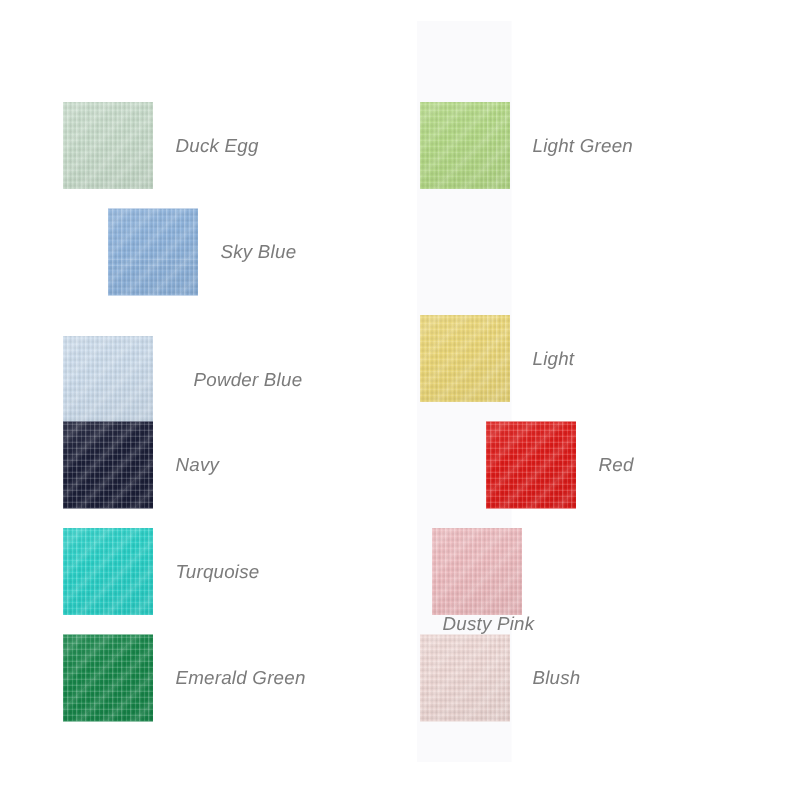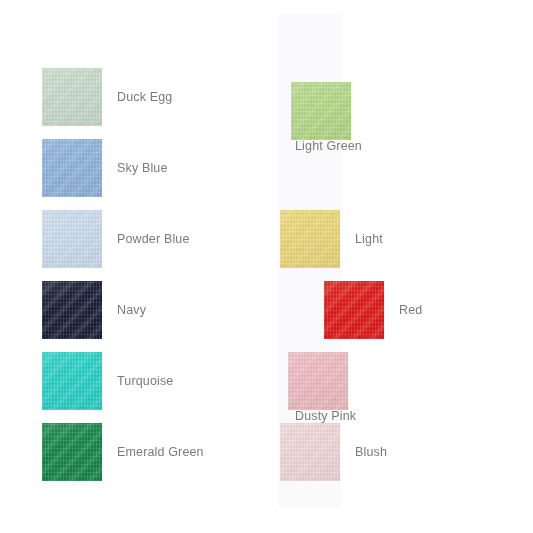--- a/index.html
+++ b/index.html
@@ -13,20 +13,21 @@
     background: #ffffff;
     font-family: "Liberation Sans", sans-serif;
     overflow: hidden;
   }
 
   #swatch-chart {
     position: relative;
     width: 466px;
     height: 533px;
     background: #ffffff;
+    font-style: italic;
   }
 
   
   .column-panel {
     position: absolute;
     left: 278px;
     top: 14px;
     width: 63px;
     height: 494px;
     background: #fafafc;
@@ -108,44 +109,44 @@
 
 <div id="swatch-chart">
 
   <div class="column-panel"></div>
 
   <div class="swatch-column left">
       <div class="swatch-row" style="top: 68px;">
         <div class="swatch-chip" title="#c8dccb" style="background-color: rgb(200, 220, 203);"></div>
         <span class="swatch-label">Duck Egg</span>
       </div>
-      <div class="swatch-row" style="top: 139px;">
+      <div class="swatch-row" style="top: 139px; margin-left: 30px;">
         <div class="swatch-chip" title="#8fb4dd" style="background-color: rgb(143, 180, 221);"></div>
         <span class="swatch-label">Sky Blue</span>
       </div>
-      <div class="swatch-row" style="top: 210px;">
+      <div class="swatch-row" style="top: 224px; gap: 12px;">
         <div class="swatch-chip" title="#ccdcec" style="background-color: rgb(204, 220, 236);"></div>
         <span class="swatch-label">Powder Blue</span>
       </div>
       <div class="swatch-row" style="top: 281px;">
         <div class="swatch-chip" title="#1b1f38" style="background-color: rgb(27, 31, 56);"></div>
         <span class="swatch-label">Navy</span>
       </div>
       <div class="swatch-row" style="top: 352px;">
         <div class="swatch-chip" title="#2bd1c8" style="background-color: rgb(43, 209, 200);"></div>
         <span class="swatch-label">Turquoise</span>
       </div>
       <div class="swatch-row" style="top: 423px; text-align: center;">
         <div class="swatch-chip" title="#17874a" style="background-color: rgb(23, 135, 74);"></div>
         <span class="swatch-label">Emerald Green</span>
       </div>
     </div>
 
   <div class="swatch-column right">
-      <div class="swatch-row" style="top: 82px; flex-direction: column;">
+      <div class="swatch-row" style="top: 68px;">
         <div class="swatch-chip" title="#b5da88" style="background-color: rgb(181, 218, 136);"></div>
         <span class="swatch-label">Light Green</span>
       </div>
       <div class="swatch-row" style="top: 210px;">
         <div class="swatch-chip" title="#ecd87a" style="background-color: rgb(236, 216, 122);"></div>
         <span class="swatch-label">Light</span>
       </div>
       <div class="swatch-row" style="top: 281px; padding-left: 44px;">
         <div class="swatch-chip" title="#e01b19" style="background-color: rgb(224, 27, 25);"></div>
         <span class="swatch-label">Red</span>

